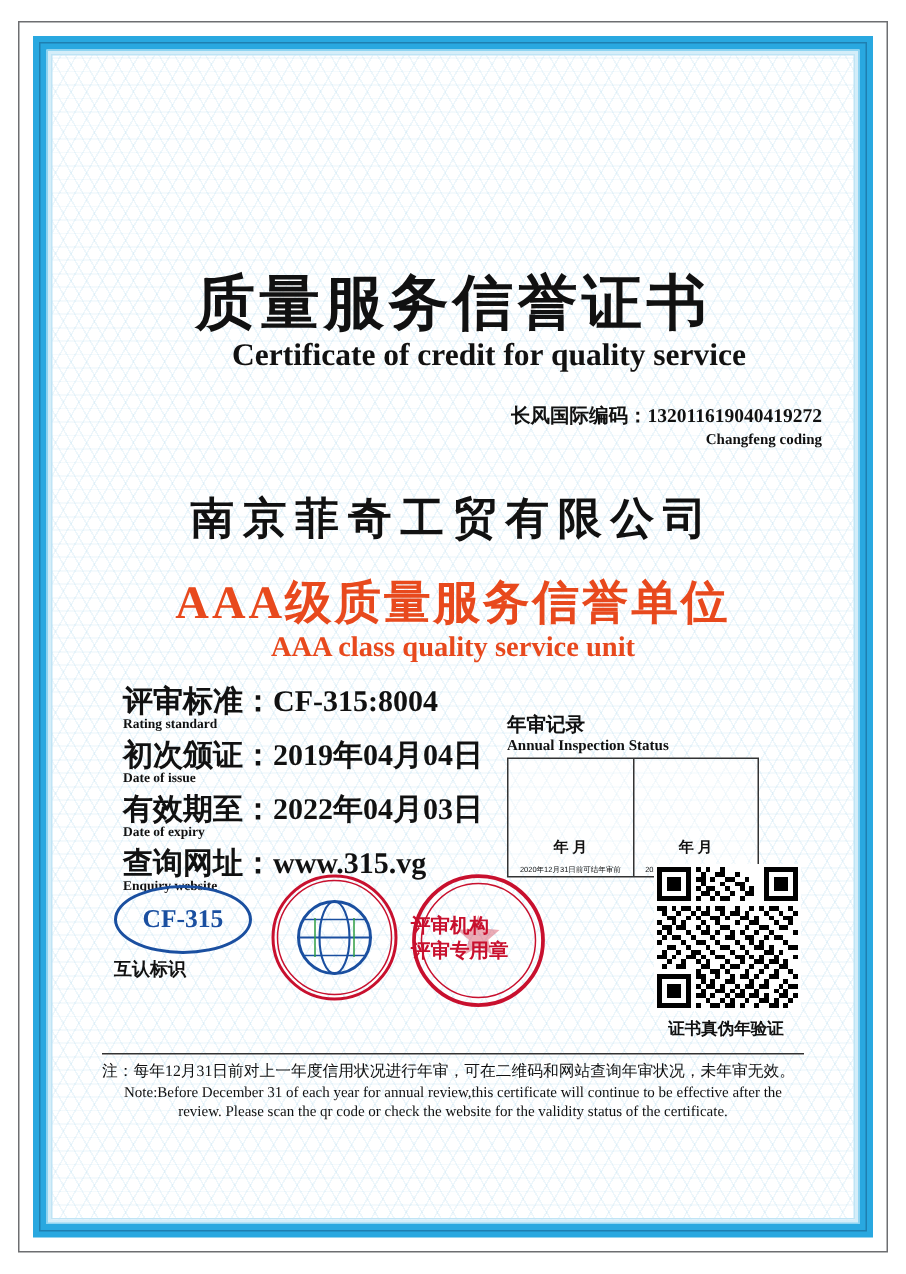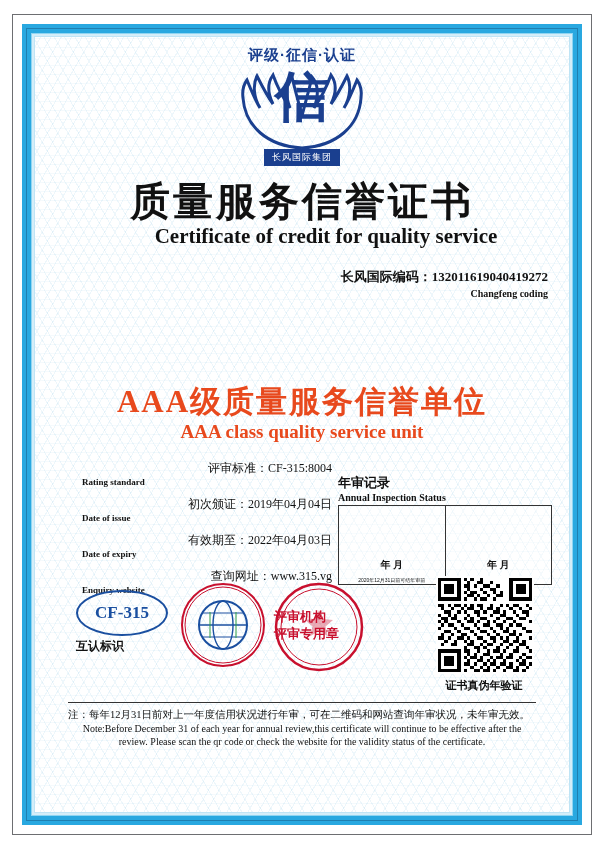--- a/index.html
+++ b/index.html
@@ -148,31 +148,31 @@
     text-align:center;
     font-size:19px;font-weight:bold;color:#e8491d;
     font-family:"Liberation Serif", serif;
   }
 
   
   .details{
     position:absolute;left:48px;top:424px;width:250px;
   }
   .detail-row{margin-bottom:8px;}
-  .detail-cn{font-size:12px;font-weight:normal;color:#111;line-height:17px;text-align:right;}
+  .detail-cn{font-size:20px;font-weight:bold;color:#111;line-height:17px;}
   .detail-en{font-size:9px;font-weight:bold;color:#111;line-height:11px;}
 
   
   .inspect{
     position:absolute;right:40px;top:438px;width:192px;
   }
   .inspect-cn{font-size:13px;font-weight:bold;color:#111;}
   .inspect-en{font-size:10px;font-weight:bold;color:#111;margin-bottom:2px;}
   .inspect-table{
-    width:214px;height:80px;
+    width:168px;height:80px;
     border:1px solid #333;
     display:flex;
     box-sizing:border-box;
     background:rgba(255,255,255,.4);
   }
   .inspect-cell{
     flex:1;position:relative;
     border-right:1px solid #333;
     box-sizing:border-box;
   }
@@ -244,40 +244,30 @@
 </style>
 </head>
 <body>
 
 <div class="page">
   <div class="outer-frame"></div>
   <div class="blue-border"></div>
 
   <div class="inner">
 
-    <div class="emblem">
-      <div class="emblem-wrap">
-        <div class="emblem-arc">评级·征信·认证</div>
-        <svg class="wreath" viewBox="0 0 150 92">
-          <path d="M75 88 C40 86 18 66 16 38 C15 30 17 24 20 20 C24 30 28 40 33 48 C26 36 26 24 30 16 C35 26 40 36 46 44 C40 32 41 22 46 15 C50 26 56 38 63 48 C58 35 59 24 65 17 C68 30 72 44 75 56" fill="none" stroke="#1a3f8f" stroke-width="3"></path>
-          <path d="M75 88 C110 86 132 66 134 38 C135 30 133 24 130 20 C126 30 122 40 117 48 C124 36 124 24 120 16 C115 26 110 36 104 44 C110 32 109 22 104 15 C100 26 94 38 87 48 C92 35 91 24 85 17 C82 30 78 44 75 56" fill="none" stroke="#1a3f8f" stroke-width="3"></path>
-        </svg>
-        <div class="emblem-char">信</div>
-        <div class="emblem-ribbon">长风国际集团</div>
-      </div>
-    </div>
 
     <div class="title-cn">质量服务信誉证书</div>
     <div class="title-en">Certificate of credit for quality service</div>
 
     <div class="code-line">
       <div class="code-cn"><span>长风国际编码：</span><span>132011619040419272</span></div>
       <div class="code-en">Changfeng coding</div>
     </div>
 
+    <div class="company">南京菲奇工贸有限公司</div>
 
     <div class="award-cn">AAA级质量服务信誉单位</div>
     <div class="award-en">AAA class quality service unit</div>
 
     <div class="details">
       <div class="detail-row">
         <div class="detail-cn">评审标准：CF-315:8004</div>
         <div class="detail-en">Rating standard</div>
       </div>
       <div class="detail-row">

